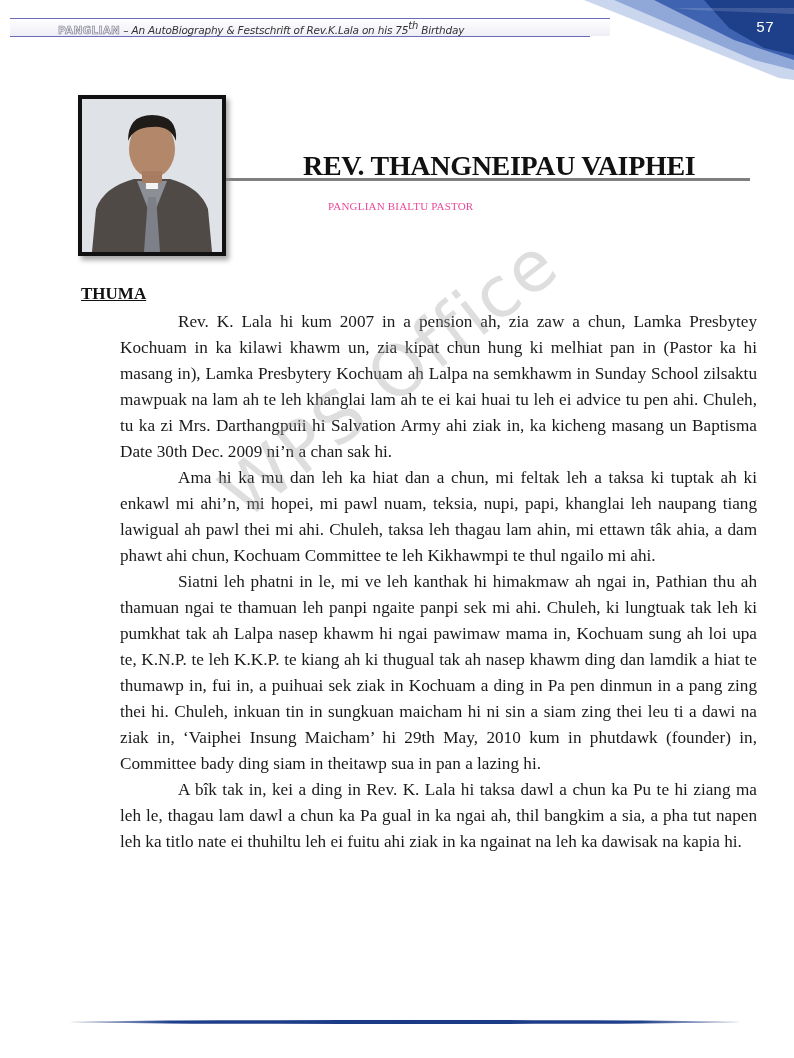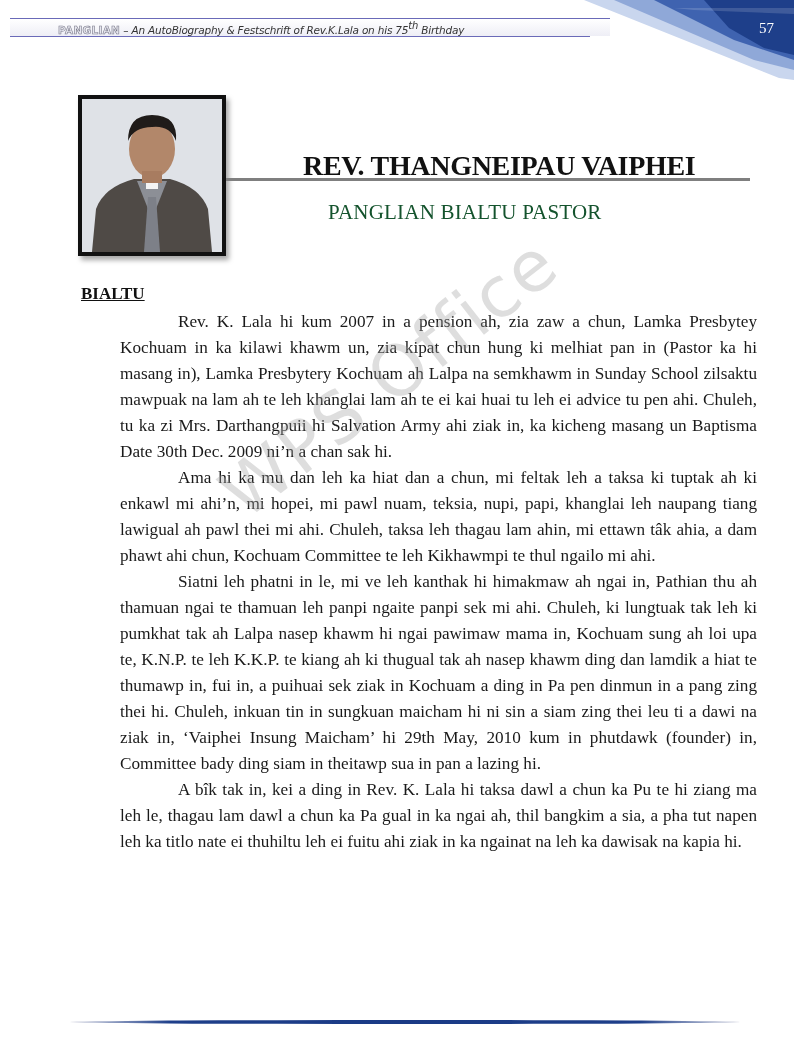--- a/index.html
+++ b/index.html
@@ -12,31 +12,31 @@
   .hdr-grad { position: absolute; left: 10px; top: 19px; width: 600px; height: 17px;
               background: linear-gradient(to bottom, #ffffff, #eeeef6); }
   .hdr-title { position: absolute; left: 58px; top: 20px; font-family: "DejaVu Sans", sans-serif;
                font-size: 10.5px; color: #333; font-style: italic; letter-spacing: -0.2px; white-space: nowrap; }
   .hdr-title .brand { color: #e8e8f0; font-style: normal; font-weight: bold;
                       -webkit-text-stroke: 0.6px #7a7a8a; letter-spacing: 0.3px; }
   .hdr-title sup { font-size: 10px; text-align: right; }
 
   .corner { position: absolute; right: 0; top: 0; width: 230px; height: 80px; }
   .page-num { position: absolute; right: 20px; top: 20px; color: #ffffff;
-              font-family: Liberation Serif, serif; font-size: 15px; text-align: center; }
+              font-family: Liberation Mono, monospace; font-size: 15px; text-align: center; }
 
   
   .portrait { position: absolute; left: 78px; top: 95px; width: 140px; height: 153px;
               border: 4px solid #111; box-shadow: 3px 4px 5px rgba(0,0,0,0.35);
               background: linear-gradient(#d9dde3, #e6e8ec); overflow: hidden; }
 
   .name-rule { position: absolute; left: 226px; top: 178px; width: 524px; height: 3px; background: #7f7f7f; }
   .name { position: absolute; left: 303px; top: 150px; font-size: 28px; font-weight: bold;
           color: #111; letter-spacing: -0.3px; white-space: nowrap; }
-  .role { position: absolute; left: 328px; top: 200px; font-size: 21px; color: #14532d; letter-spacing: 0.2px; white-space: nowrap; }
+  .role { position: absolute; left: 328px; top: 200px; font-size: 11px; color: #ec4899; letter-spacing: 0.2px; white-space: nowrap; }
 
   
   .section-title { position: absolute; left: 81px; top: 284px; font-size: 17px; font-weight: bold;
                    text-decoration: underline; color: #111; }
   .body-text { position: absolute; left: 81px; top: 309px; width: 676px;
                font-size: 17.2px; line-height: 26px; text-align: justify; color: #1a1a1a; }
   .body-text p { margin: 0; }
   .body-text p.indent { text-indent: 58px; margin-left: 39px; }
 
   .watermark { position: absolute; left: 205px; top: 470px; font-family: "DejaVu Sans", sans-serif;
@@ -76,21 +76,21 @@
     <ellipse cx="70" cy="50" rx="23" ry="29" fill="#b2876a"></ellipse>
     <path d="M46,42 Q46,16 70,16 Q96,16 94,42 Q88,26 70,28 Q52,28 46,42 Z" fill="#1f1b19"></path>
     <rect x="60" y="72" width="20" height="12" fill="#a87c60"></rect>
   </svg>
 </div>
 
 <div class="name-rule"></div>
 <div class="name">REV. THANGNEIPAU VAIPHEI</div>
 <div class="role">PANGLIAN BIALTU PASTOR</div>
 
-<div class="section-title">BIALTU</div>
+<div class="section-title">THUMA</div>
 <div class="body-text">
   <p class="indent">Rev. K. Lala hi kum 2007 in a pension ah, zia zaw a chun, Lamka Presbytey Kochuam in ka kilawi khawm un, zia kipat chun hung ki melhiat pan in (Pastor ka hi masang in), Lamka Presbytery Kochuam ah Lalpa na semkhawm in Sunday School zilsaktu mawpuak na lam ah te leh khanglai lam ah te ei kai huai tu leh ei advice tu pen ahi. Chuleh, tu ka zi Mrs. Darthangpuii hi Salvation Army ahi ziak in, ka kicheng masang un Baptisma Date 30th Dec. 2009 ni’n a chan sak hi.</p>
   <p class="indent">Ama hi ka mu dan leh ka hiat dan a chun, mi feltak leh a taksa ki tuptak ah ki enkawl mi ahi’n, mi hopei, mi pawl nuam, teksia, nupi, papi, khanglai leh naupang tiang lawigual ah pawl thei mi ahi. Chuleh, taksa leh thagau lam ahin, mi ettawn tâk ahia, a dam phawt ahi chun, Kochuam Committee te leh Kikhawmpi te thul ngailo mi ahi.</p>
   <p class="indent">Siatni leh phatni in le, mi ve leh kanthak hi himakmaw ah ngai in, Pathian thu ah thamuan ngai te thamuan leh panpi ngaite panpi sek mi ahi. Chuleh, ki lungtuak tak leh ki pumkhat tak ah Lalpa nasep khawm hi ngai pawimaw mama in, Kochuam sung ah loi upa te, K.N.P. te leh K.K.P. te kiang ah ki thugual tak ah nasep khawm ding dan lamdik a hiat te thumawp in, fui in, a puihuai sek ziak in Kochuam a ding in Pa pen dinmun in a pang zing thei hi. Chuleh, inkuan tin in sungkuan maicham hi ni sin a siam zing thei leu ti a dawi na ziak in, ‘Vaiphei Insung Maicham’ hi 29th May, 2010 kum in phutdawk (founder) in, Committee bady ding siam in theitawp sua in pan a lazing hi.</p>
   <p class="indent">A bîk tak in, kei a ding in Rev. K. Lala hi taksa dawl a chun ka Pu te hi ziang ma leh le, thagau lam dawl a chun ka Pa gual in ka ngai ah, thil bangkim a sia, a pha tut napen leh ka titlo nate ei thuhiltu leh ei fuitu ahi ziak in ka ngainat na leh ka dawisak na kapia hi.</p>
 </div>
 
 <div class="watermark">WPS Office</div>
 
 <div class="footer-rule"></div>

